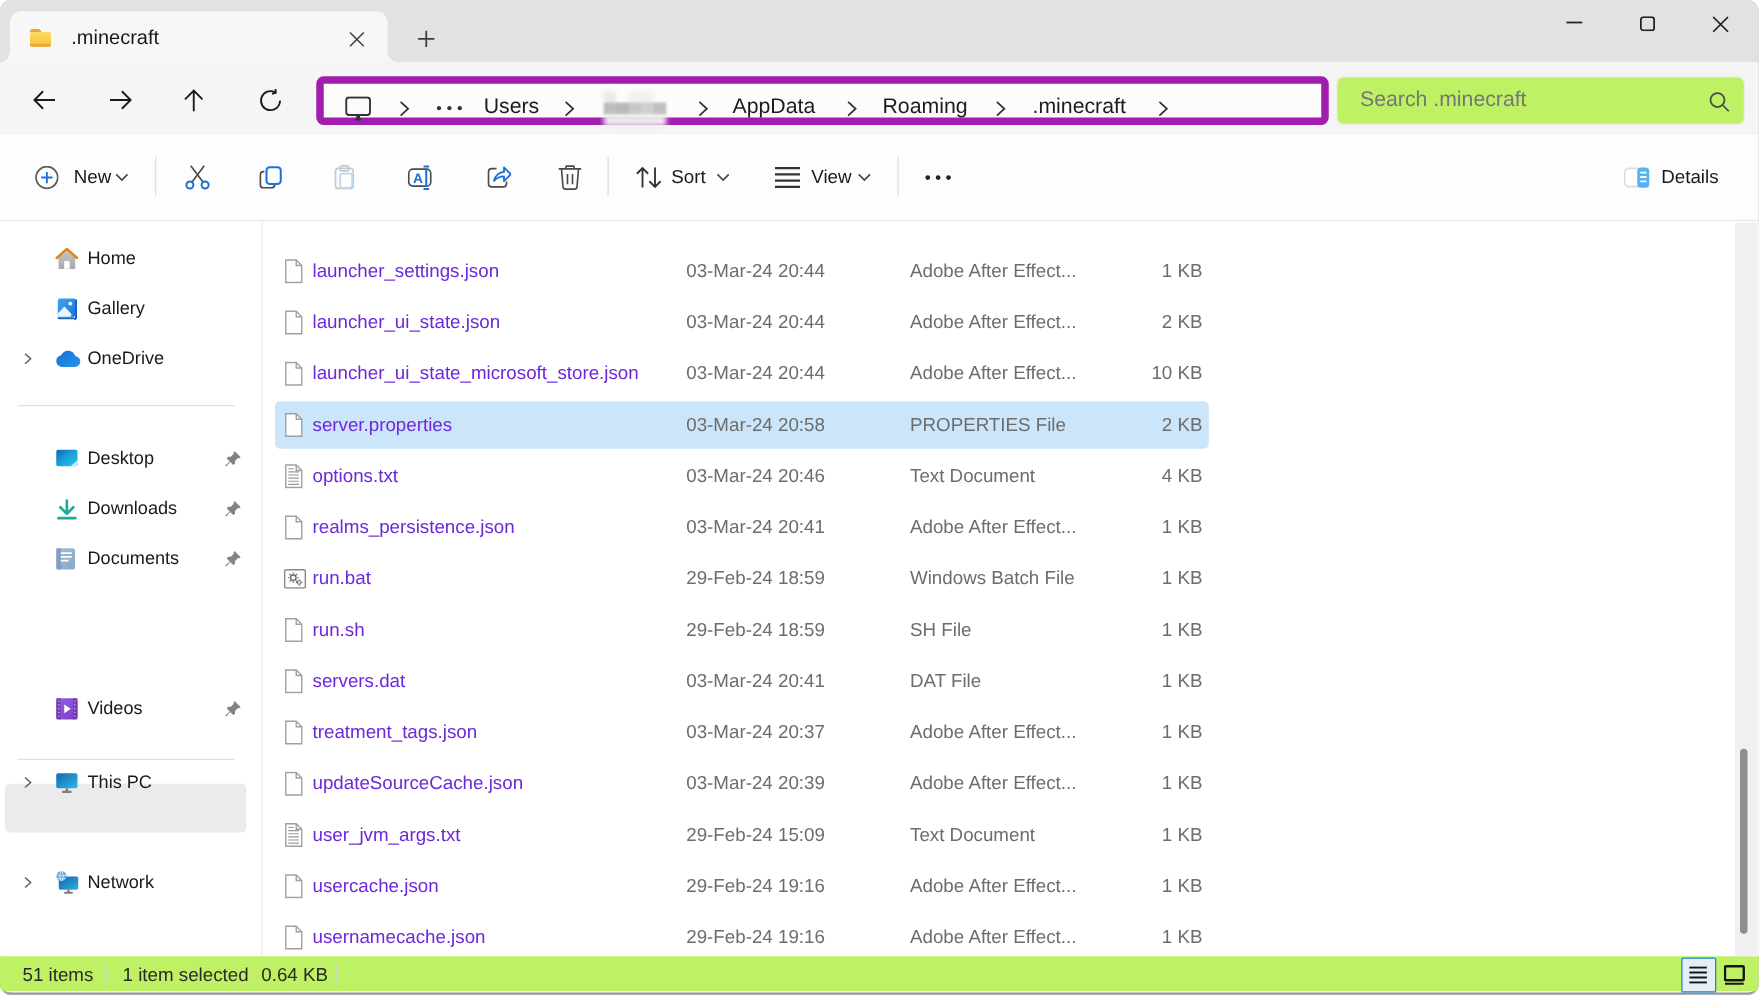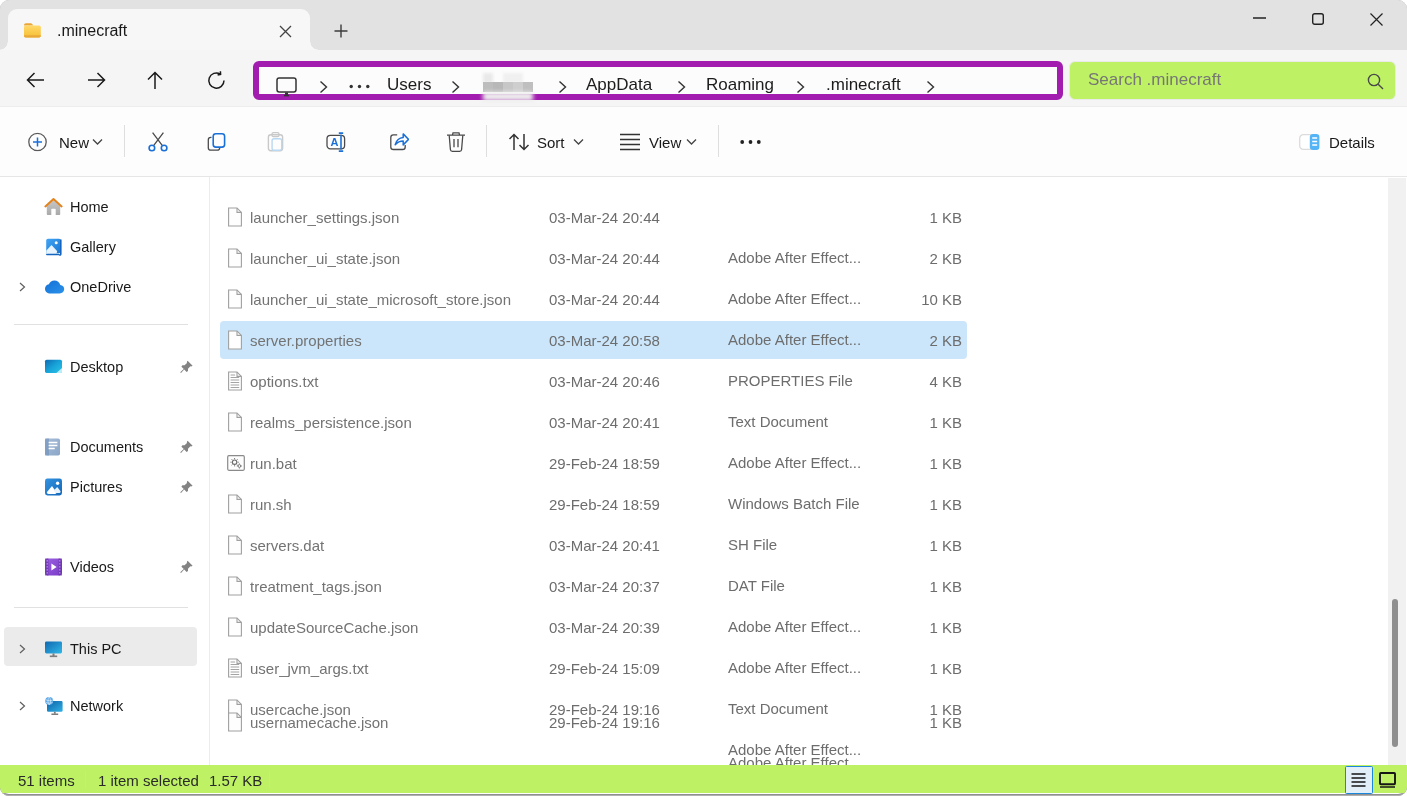--- a/index.html
+++ b/index.html
@@ -19,23 +19,23 @@
 .sitem { position:absolute; left:0; width:209px; height:40px; }
 .sitem .label { position:absolute; left:70px; top:50%; transform:translateY(-50%); font-size:14.5px; color:#191919; white-space:nowrap; }
 .sitem svg.icon { position:absolute; left:44px; top:50%; transform:translateY(-50%); }
 .sitem svg.chev { position:absolute; left:17px; top:50%; transform:translateY(-50%); }
 .sitem svg.pin { position:absolute; left:179px; top:50%; transform:translateY(-50%); }
 .ssep { position:absolute; left:14px; width:174px; height:1px; background:#e1e1e1; }
 #listhdr { position:absolute; left:210px; top:177px; width:1178px; height:33px; background:#fff; }
 .hcol { position:absolute; top:9px; font-size:15.5px; color:#49505c; }
 .hline { position:absolute; top:4px; width:1px; height:26px; background:#e8e8e8; }
 .row { position:absolute; left:210px; width:1178px; height:41px; }
-.rowname { position:absolute; left:40px; top:50%; transform:translateY(-50%); font-size:15px; color:#737373; white-space:nowrap; }
+.rowname { position:absolute; left:40px; top:50%; transform:translateY(-50%); font-size:15px; color:#6d28d9; white-space:nowrap; }
 .rowdate { position:absolute; left:339px; top:50%; transform:translateY(-50%); font-size:15px; color:#6d6d6d; white-space:nowrap; }
-.rowtype { position:absolute; left:518px; top:50%; transform:translateY(-50%); font-size:15px; color:#6d6d6d; white-space:nowrap;margin-top:40px; }
+.rowtype { position:absolute; left:518px; top:50%; transform:translateY(-50%); font-size:15px; color:#6d6d6d; white-space:nowrap; }
 .rowsize { position:absolute; left:662px; width:90px; text-align:right; top:50%; transform:translateY(-50%); font-size:15px; color:#6d6d6d; white-space:nowrap; }
 .row svg.ficon { position:absolute; left:17px; top:50%; transform:translateY(-50%); }
 #selrow { position:absolute; left:220px; top:321px; width:747px; height:38px; background:#cbe6fb; border-radius:4px; }
 #statusbar { position:absolute; left:0; top:765px; width:1407px; height:28px; background:#bef264; font-size:15px; color:#2a2a2a; }
 #sb-track { position:absolute; left:1388px; top:178px; width:18px; height:587px; background:#f1f1f1; }
 #sb-thumb { position:absolute; left:1392px; top:599px; width:6px; height:148px; background:#8f8f8f; border-radius:3px; }
 .tbtxt { position:absolute; top:50%; transform:translateY(-50%); font-size:15px; color:#191919; white-space:nowrap; }
 .tico { position:absolute; top:50%; transform:translateY(-50%); }
 .tsep { position:absolute; top:19px; width:1px; height:32px; background:#dedede; }
 </style>
@@ -258,51 +258,44 @@
             <stop offset="0.5" stop-color="#17a3d8"></stop>
             <stop offset="1" stop-color="#2cc4e8"></stop>
           </linearGradient>
         </defs>
     </svg>
     <div class="label">Desktop</div>
     <svg class="pin" width="15" height="15" viewBox="0 0 15 15">
         <path d="M8.6 1.2 L13.6 6.2 L12.2 7 L11.4 6.8 L9 9.2 L9 11.4 L7.6 12.4 L5.2 10 L2 13.6 L1.2 12.8 L4.8 9.6 L2.4 7.2 L3.4 5.8 L5.6 5.8 L8 3.4 L7.8 2.6 Z" fill="#838383"></path>
       </svg>
   </div>
+  <div class="sitem" style="top:387px">
+    <svg class="icon" width="19" height="19" viewBox="0 0 19 19">
+      <path d="M9.5 2 L9.5 13" stroke="#23a89a" stroke-width="2.1" fill="none"></path>
+      <path d="M4.3 8.3 L9.5 13.5 L14.7 8.3" stroke="#23a89a" stroke-width="2.1" fill="none" stroke-linecap="round" stroke-linejoin="round"></path>
+      <path d="M2.8 17 L16.2 17" stroke="#23a89a" stroke-width="2.1" stroke-linecap="round"></path>
+    </svg>
+    <div class="label">Downloads</div>
+    <svg class="pin" width="15" height="15" viewBox="0 0 15 15">
+        <path d="M8.6 1.2 L13.6 6.2 L12.2 7 L11.4 6.8 L9 9.2 L9 11.4 L7.6 12.4 L5.2 10 L2 13.6 L1.2 12.8 L4.8 9.6 L2.4 7.2 L3.4 5.8 L5.6 5.8 L8 3.4 L7.8 2.6 Z" fill="#838383"></path>
+      </svg>
+  </div>
   <div class="sitem" style="top:427px">
     <svg class="icon" width="17" height="19" viewBox="0 0 17 19">
       <rect x="1" y="1" width="15" height="17" rx="1.8" fill="url(#docg)"></rect>
       <rect x="1" y="1" width="4" height="17" fill="#6a8cb8" opacity="0.55"></rect>
       <path d="M4.6 5 L13.4 5 M4.6 8 L13.4 8 M4.6 11 L10.8 11" stroke="#fff" stroke-width="1.5"></path>
       <defs>
           <linearGradient id="docg" x1="0" y1="0" x2="1" y2="1">
             <stop offset="0" stop-color="#a8bdd8"></stop>
             <stop offset="1" stop-color="#8aa6c8"></stop>
           </linearGradient>
         </defs>
     </svg>
     <div class="label">Documents</div>
-    <svg class="pin" width="15" height="15" viewBox="0 0 15 15">
-        <path d="M8.6 1.2 L13.6 6.2 L12.2 7 L11.4 6.8 L9 9.2 L9 11.4 L7.6 12.4 L5.2 10 L2 13.6 L1.2 12.8 L4.8 9.6 L2.4 7.2 L3.4 5.8 L5.6 5.8 L8 3.4 L7.8 2.6 Z" fill="#838383"></path>
-      </svg>
-  </div>
-  <div class="sitem" style="top:467px">
-    <svg class="icon" width="19" height="19" viewBox="0 0 19 19">
-      <rect x="1" y="1" width="17" height="17" rx="2.4" fill="url(#picg)"></rect>
-      <path d="M3 14.5 L8 8.6 L12.2 14.5 C12.8 15.6 12.2 16.4 11 16.4 L4.6 16.4 C3.2 16.4 2.6 15.6 3 14.5 Z" fill="#fff"></path>
-      <path d="M9.8 13 L13.2 9.4 L16.4 13.6 C16.9 14.6 16.4 15.4 15.4 15.4 L11.8 15.4 Z" fill="#e8f2fc"></path>
-      <circle cx="13.6" cy="5.8" r="1.7" fill="#fff"></circle>
-      <defs>
-          <linearGradient id="picg" x1="0" y1="0" x2="1" y2="1">
-            <stop offset="0" stop-color="#3393e0"></stop>
-            <stop offset="1" stop-color="#1467b8"></stop>
-          </linearGradient>
-        </defs>
-    </svg>
-    <div class="label">Pictures</div>
     <svg class="pin" width="15" height="15" viewBox="0 0 15 15">
         <path d="M8.6 1.2 L13.6 6.2 L12.2 7 L11.4 6.8 L9 9.2 L9 11.4 L7.6 12.4 L5.2 10 L2 13.6 L1.2 12.8 L4.8 9.6 L2.4 7.2 L3.4 5.8 L5.6 5.8 L8 3.4 L7.8 2.6 Z" fill="#838383"></path>
       </svg>
   </div>
   <div class="sitem" style="top:547px">
     <svg class="icon" width="19" height="19" viewBox="0 0 19 19">
       <rect x="1" y="1" width="17" height="17" rx="2.4" fill="url(#vidg)"></rect>
       <rect x="1" y="1" width="3.4" height="17" fill="#6a30a8" opacity="0.7"></rect>
       <rect x="14.6" y="1" width="3.4" height="17" fill="#6a30a8" opacity="0.7"></rect>
       <path d="M7.4 6 L12.6 9.5 L7.4 13 Z" fill="#fff"></path>
@@ -314,21 +307,21 @@
           </linearGradient>
         </defs>
     </svg>
     <div class="label">Videos</div>
     <svg class="pin" width="15" height="15" viewBox="0 0 15 15">
         <path d="M8.6 1.2 L13.6 6.2 L12.2 7 L11.4 6.8 L9 9.2 L9 11.4 L7.6 12.4 L5.2 10 L2 13.6 L1.2 12.8 L4.8 9.6 L2.4 7.2 L3.4 5.8 L5.6 5.8 L8 3.4 L7.8 2.6 Z" fill="#838383"></path>
       </svg>
   </div>
   <div class="ssep" style="top:607px"></div>
   <div class="abs" style="left:4px;top:627px;width:193px;height:39px;background:#ebebeb;border-radius:4px"></div>
-  <div class="sitem" style="top:629px;height:39px">
+  <div class="sitem" style="top:606px;height:39px">
     <svg class="chev" width="10" height="10" viewBox="0 0 10 10">
         <path d="M3 1 L7.5 5 L3 9" stroke="#5f5f5f" stroke-width="1.2" fill="none"></path>
       </svg>
     <svg class="icon" width="19" height="17" viewBox="0 0 19 17">
       <rect x="1" y="1" width="17" height="12" rx="1.4" fill="url(#pcg)"></rect>
       <path d="M9.5 13 L9.5 15.4" stroke="#7d7d7d" stroke-width="2"></path>
       <path d="M5.8 15.9 L13.2 15.9" stroke="#7d7d7d" stroke-width="1.8"></path>
       <defs>
           <linearGradient id="pcg" x1="0" y1="0" x2="1" y2="1">
             <stop offset="0" stop-color="#1168b0"></stop>
@@ -486,35 +479,35 @@
   <div class="row" style="top:688px">
       <svg class="ficon" width="16" height="20" viewBox="0 0 16 20">
         <path d="M1.6 1 L10 1 L14.4 5.4 L14.4 19 L1.6 19 Z" fill="#fefefe" stroke="#a0a0a0" stroke-width="1.1"></path>
         <path d="M10 1 L10 5.4 L14.4 5.4" fill="none" stroke="#a0a0a0" stroke-width="1.1"></path>
       </svg>
       <div class="rowname">usercache.json</div>
       <div class="rowdate">29-Feb-24 19:16</div>
       <div class="rowtype">Adobe After Effect...</div>
       <div class="rowsize">1 KB</div>
     </div>
-  <div class="row" style="top:701px">
+  <div class="row" style="top:729px">
       <svg class="ficon" width="16" height="20" viewBox="0 0 16 20">
         <path d="M1.6 1 L10 1 L14.4 5.4 L14.4 19 L1.6 19 Z" fill="#fefefe" stroke="#a0a0a0" stroke-width="1.1"></path>
         <path d="M10 1 L10 5.4 L14.4 5.4" fill="none" stroke="#a0a0a0" stroke-width="1.1"></path>
       </svg>
       <div class="rowname">usernamecache.json</div>
       <div class="rowdate">29-Feb-24 19:16</div>
       <div class="rowtype">Adobe After Effect...</div>
       <div class="rowsize">1 KB</div>
     </div>
   <div id="statusbar">
     <div class="abs" style="left:18px;top:7px">51 items</div>
     <div class="abs" style="left:85px;top:6px;width:1px;height:17px;background:#d5d5d5"></div>
     <div class="abs" style="left:98px;top:7px">1 item selected</div>
-    <div class="abs" style="left:209px;top:7px">1.57 KB</div>
+    <div class="abs" style="left:209px;top:7px">0.64 KB</div>
     <div class="abs" style="left:269px;top:6px;width:1px;height:17px;background:#d5d5d5"></div>
   </div>
   <div class="abs" style="left:1345px;top:766px;width:28px;height:28px;background:#e2eff8;border:1.8px solid #1b87da;border-radius:1.5px">
     <svg class="abs" style="left:4.7px;top:5.6px" width="15" height="14" viewBox="0 0 15 14">
       <path d="M0.5 1 h14 M0.5 5 h14 M0.5 9 h14 M0.5 13 h14" stroke="#161616" stroke-width="1.7"></path>
     </svg>
   </div>
   <svg class="abs" style="left:1378.5px;top:772px" width="17" height="16" viewBox="0 0 17 16">
     <rect x="1" y="1" width="15" height="11.2" rx="0.8" fill="none" stroke="#161616" stroke-width="1.9"></rect>
     <path d="M1 15 L16 15" stroke="#161616" stroke-width="1.7"></path>

